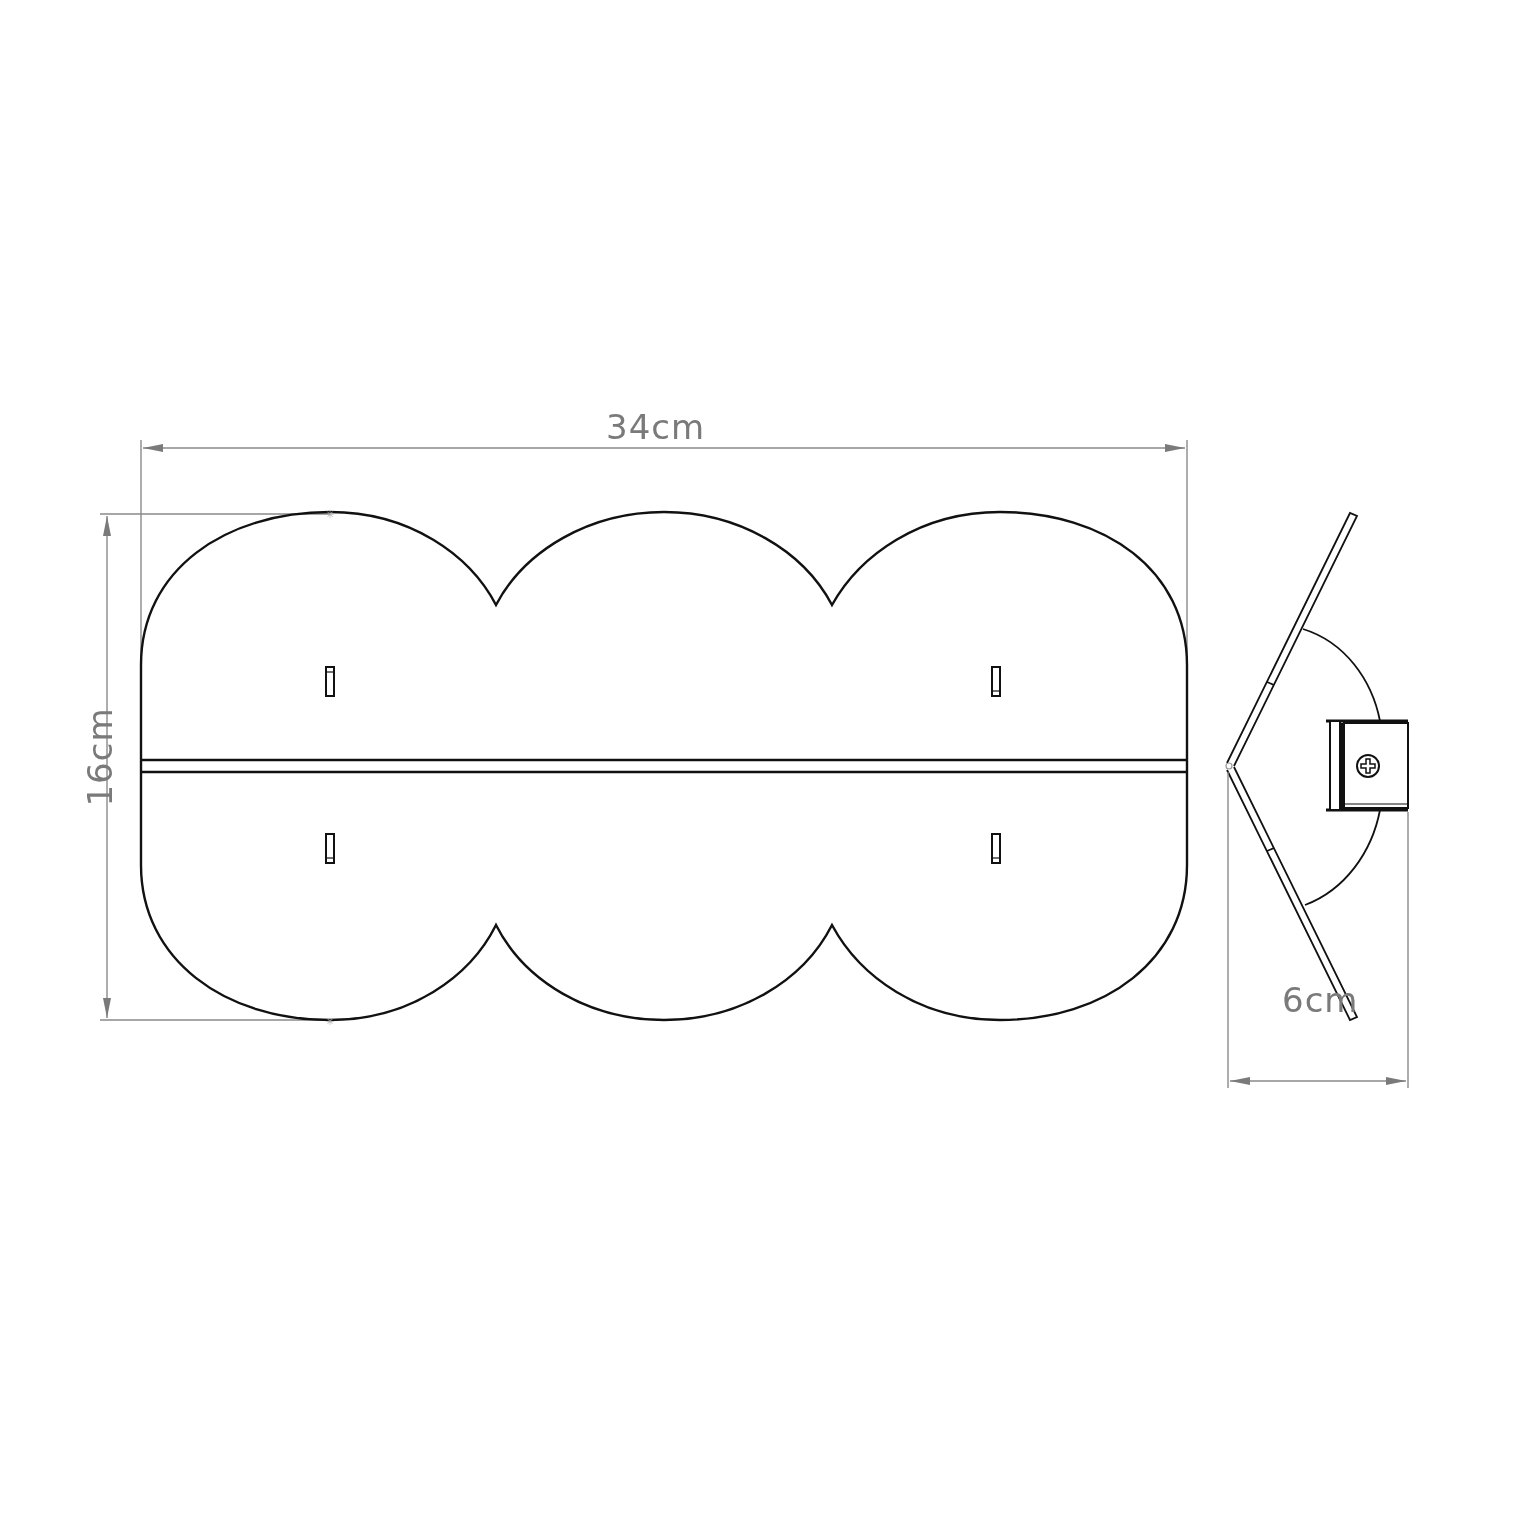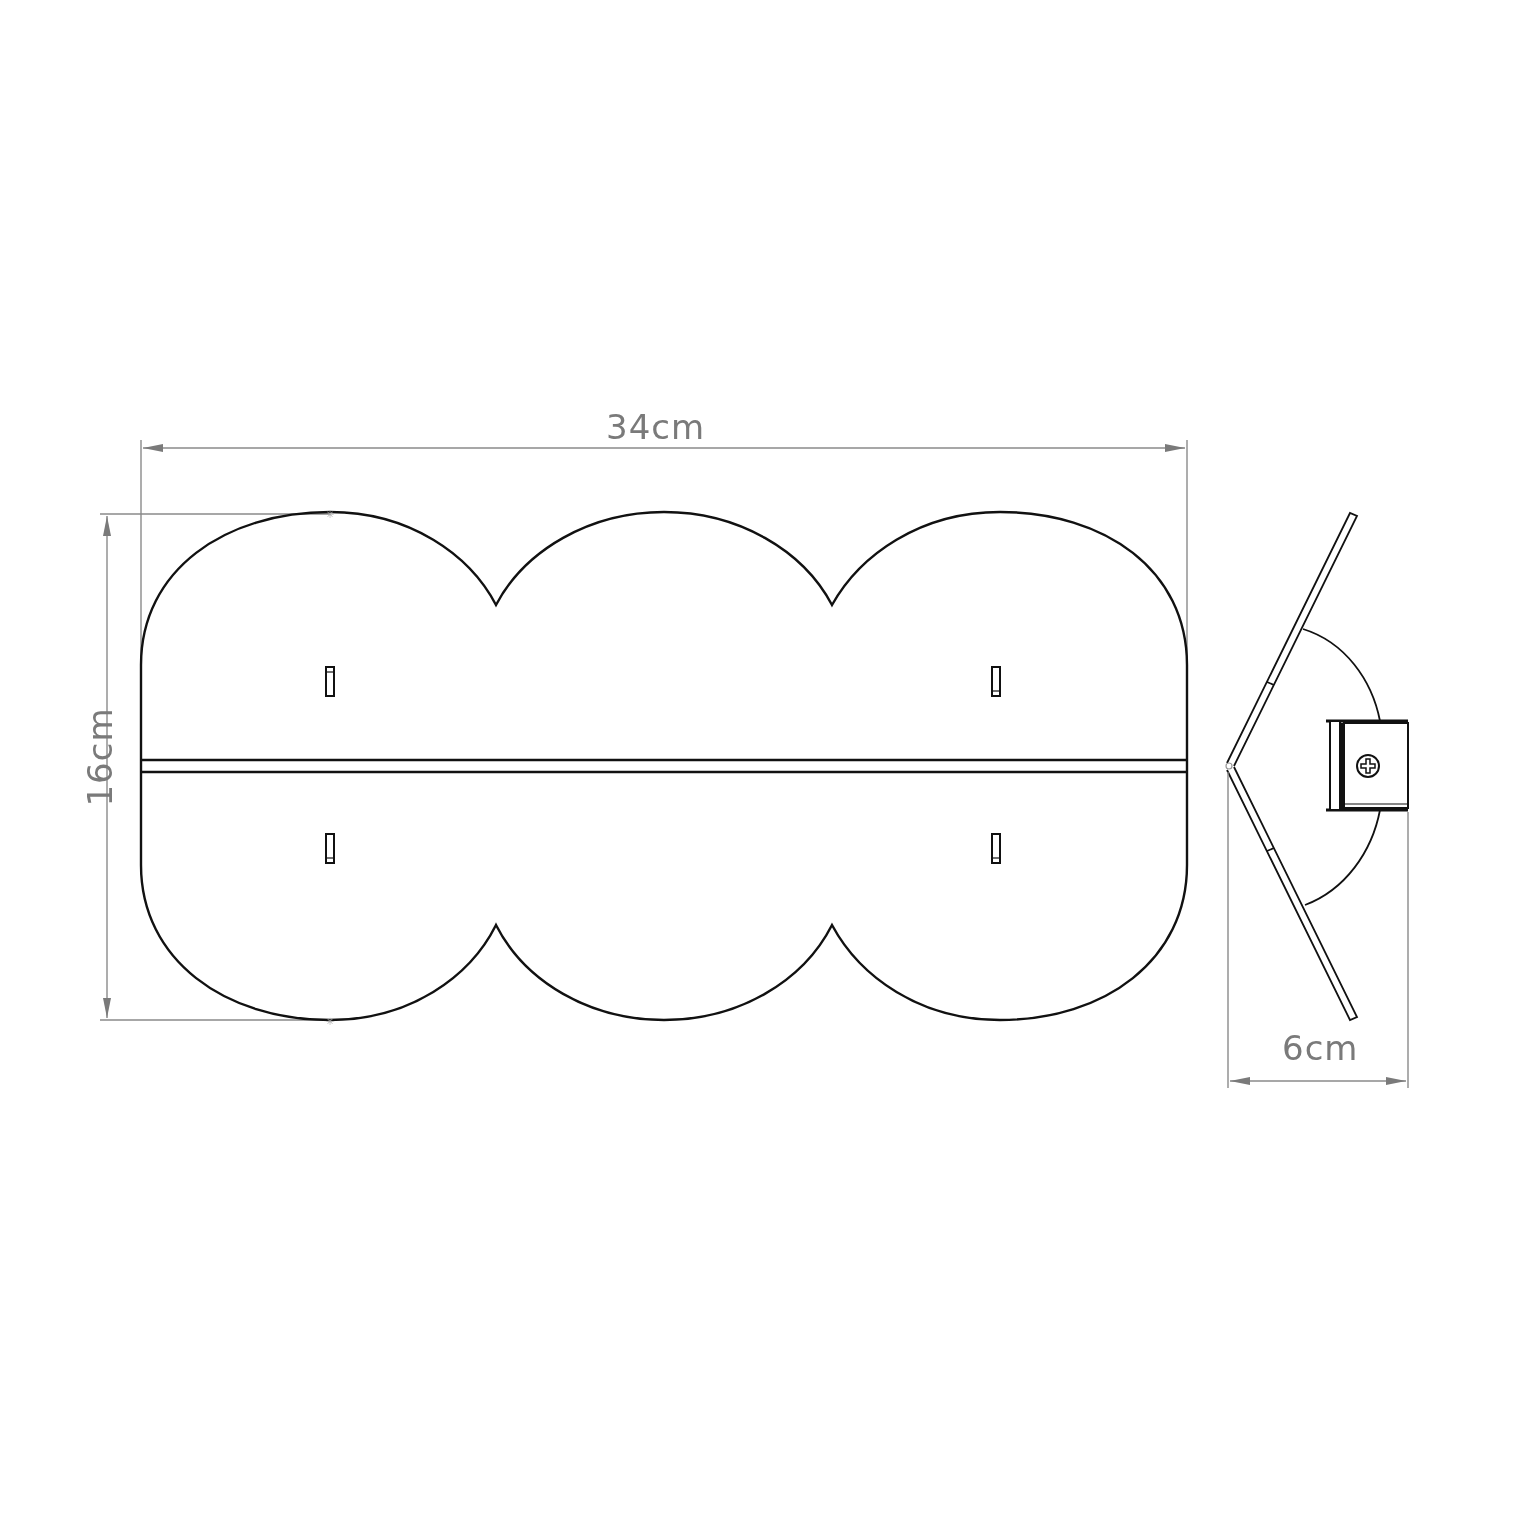--- a/index.html
+++ b/index.html
@@ -9,21 +9,21 @@
     .dim-label {
       position: absolute;
       font-family: "DejaVu Sans", sans-serif;
       color: #7a7a7a;
       font-size: 34px;
       letter-spacing: 1px;
       line-height: 1;
       white-space: nowrap;
     }
     .dim-width { left: 606px; top: 410px; }
-    .dim-depth { left: 1282px; top: 1031px; }
+    .dim-depth { left: 1282px; top: 983px; }
     .dim-height {
       left: 40px; top: 740px;
       transform: rotate(-90deg);
       transform-origin: center center;
       width: 120px; text-align: center;
     }
     .outline { fill: none; stroke: #111; stroke-width: 2.4; }
     .thin { fill: none; stroke: #111; stroke-width: 1.8; }
     .dimline { fill: none; stroke: #8a8a8a; stroke-width: 1.4; }
     .arrow { fill: #7a7a7a; }

